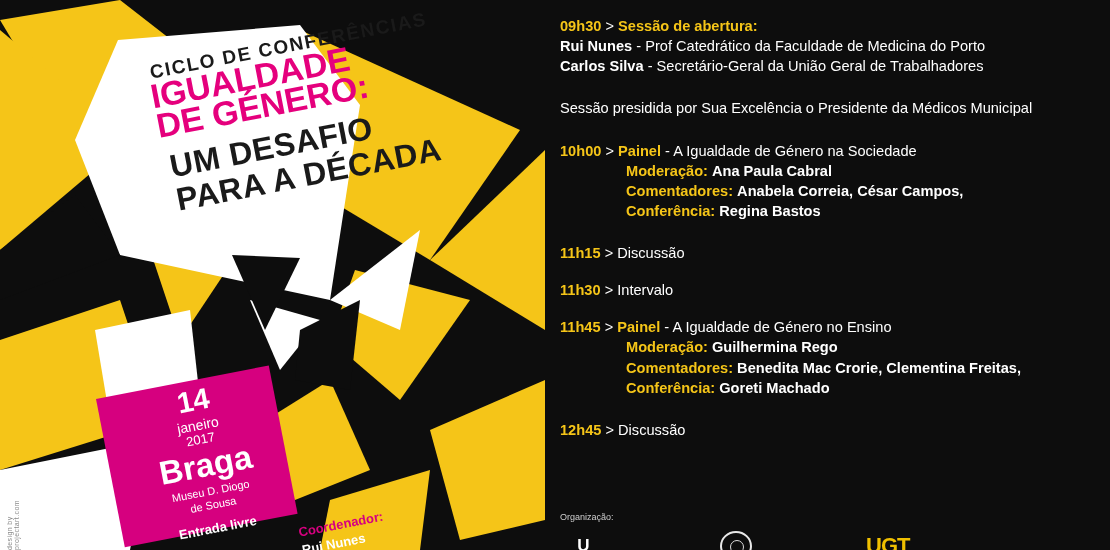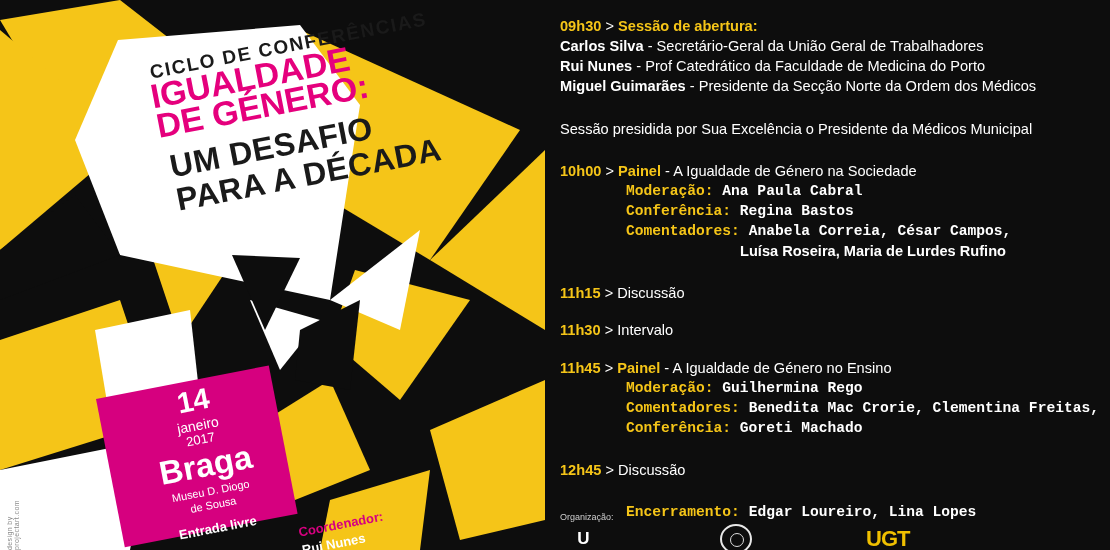--- a/index.html
+++ b/index.html
@@ -123,34 +123,34 @@
     line-height: 1.38;
   }
 
   .blk { margin-bottom: 0; }
   .time { color: #f5c518; font-weight: bold; }
   .gt { color: #ffffff; font-weight: normal; }
   .kw { color: #f5c518; font-weight: bold; }
   .name { color: #ffffff; font-weight: bold; }
   .plain { color: #ffffff; font-weight: normal; }
   .row { white-space: nowrap; }
-  .indent1 { padding-left: 66px; font-family: Liberation Mono, monospace; }
+  .indent1 { padding-left: 66px; }
   .indent3 { padding-left: 180px; }
   .gap-m { height: 17px; }
   .gap-l { height: 22px; }
 
   #orgs {
     position: absolute;
     left: 560px; top: 512px;
     width: 540px;
   }
   #org-label {
     font-size: 9px;
     color: #cfcfcf;
-    margin-bottom: 2px;
+    margin-bottom: 9px;
   }
   #org-logos {
     position: relative;
     height: 32px;
   }
   .logo-box {
     position: absolute;
     top: 0;
   }
   #logo-uminho {
@@ -254,33 +254,28 @@
 
   <div id="programme">
 
     <div class="blk">
       <div class="row">
         <span class="time">09h30</span>
         <span class="gt">&gt;</span>
         <span class="kw">Sessão de abertura:</span>
       </div>
       <div class="row">
+        <span class="name">Rui Nunes</span>
+        <span class="plain">-</span>
+        <span class="plain">Prof Catedrático da Faculdade de Medicina do Porto</span>
+      </div>
+      <div class="row">
         <span class="name">Carlos Silva</span>
         <span class="plain">-</span>
         <span class="plain">Secretário-Geral da União Geral de Trabalhadores</span>
-      </div>
-      <div class="row">
-        <span class="name">Rui Nunes</span>
-        <span class="plain">-</span>
-        <span class="plain">Prof Catedrático da Faculdade de Medicina do Porto</span>
-      </div>
-      <div class="row">
-        <span class="name">Miguel Guimarães</span>
-        <span class="plain">-</span>
-        <span class="plain">Presidente da Secção Norte da Ordem dos Médicos</span>
       </div>
     </div>
 
     <div class="gap-l"></div>
 
     <div class="blk">
       <div class="row plain">Sessão presidida por Sua Excelência o Presidente da Médicos Municipal</div>
     </div>
 
     <div class="gap-l"></div>
@@ -291,29 +286,26 @@
         <span class="gt">&gt;</span>
         <span class="kw">Painel</span>
         <span class="plain">-</span>
         <span class="plain">A Igualdade de Género na Sociedade</span>
       </div>
       <div class="row indent1">
         <span class="kw">Moderação:</span>
         <span class="name">Ana Paula Cabral</span>
       </div>
       <div class="row indent1">
+        <span class="kw">Comentadores:</span>
+        <span class="name">Anabela Correia, César Campos,</span>
+      </div>
+      <div class="row indent1">
         <span class="kw">Conferência:</span>
         <span class="name">Regina Bastos</span>
-      </div>
-      <div class="row indent1">
-        <span class="kw">Comentadores:</span>
-        <span class="name">Anabela Correia, César Campos,</span>
-      </div>
-      <div class="row indent3">
-        <span class="name">Luísa Roseira, Maria de Lurdes Rufino</span>
       </div>
     </div>
 
     <div class="gap-l"></div>
 
     <div class="blk row">
       <span class="time">11h15</span>
       <span class="gt">&gt;</span>
       <span class="plain">Discussão</span>
     </div>
@@ -353,24 +345,20 @@
     <div class="gap-l"></div>
 
     <div class="blk row">
       <span class="time">12h45</span>
       <span class="gt">&gt;</span>
       <span class="plain">Discussão</span>
     </div>
 
     <div class="gap-l"></div>
 
-    <div class="blk row indent1">
-      <span class="kw">Encerramento:</span>
-      <span class="name">Edgar Loureiro, Lina Lopes</span>
-    </div>
   </div>
 
   <div id="orgs">
     <div id="org-label">Organização:</div>
     <div id="org-logos">
       <div class="logo-box" id="logo-uminho">U</div>
       <div class="logo-box" id="logo-om"></div>
       <div class="logo-box" id="logo-ugt">UGT</div>
     </div>
   </div>

